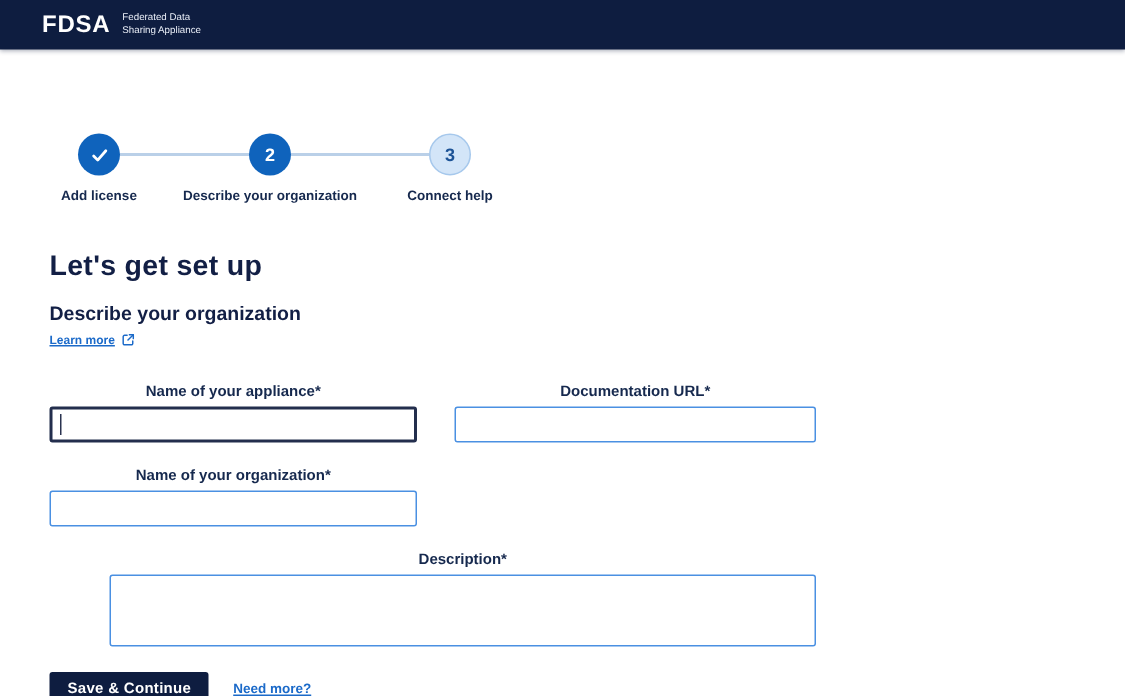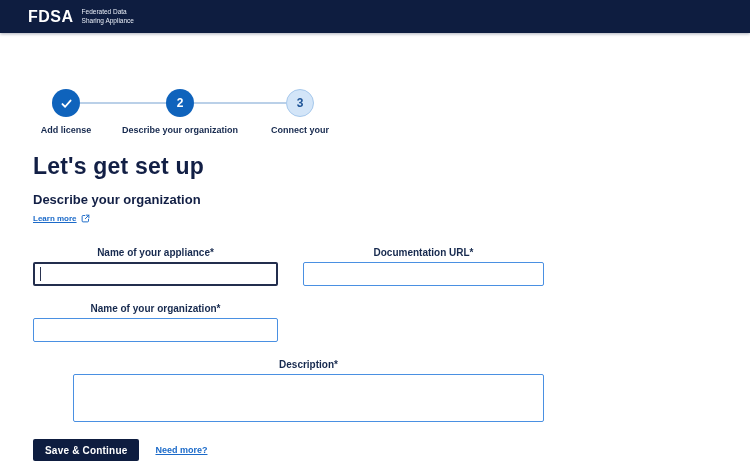--- a/index.html
+++ b/index.html
@@ -42,21 +42,21 @@
   .step-label {
     position:absolute; top:36px; transform:translateX(-50%);
     font-size:9px; font-weight:600; color:#16294e; white-space:nowrap;text-align:right;
   }
   .step-label.l1 { left:33px; }
   .step-label.l2 { left:147px; }
   .step-label.l3 { left:267px; }
   .check-icon svg { display:block; }
 
   
-  .page-title { margin-top:18px; font-size:23px; font-weight:800; color:#121f45; letter-spacing:.2px; }
+  .page-title { margin-top:32px; font-size:19px; font-weight:800; color:#121f45; letter-spacing:.2px; }
   .section-title { margin-top:12px; font-size:13px; font-weight:700; color:#121f45; }
   .learn-more {
     margin-top:4px; display:inline-flex; align-items:center; gap:4px;
     font-size:8px; font-weight:600; color:#1b6ac9; text-decoration:underline; cursor:pointer;text-align:right;
   }
   .learn-more svg { display:block; }
 
   
   .form-grid {
     margin-top:22px;
@@ -119,21 +119,21 @@
           <svg width="13" height="13" viewBox="0 0 24 24" fill="none" stroke="#ffffff" stroke-width="3.4" stroke-linecap="round" stroke-linejoin="round">
               <path d="M4.5 13l5 5 10-11.5"></path>
             </svg>
         </span>
       </div>
       <div class="step-circle active">2</div>
       <div class="step-circle next">3</div>
 
       <span class="step-label l1">Add license</span>
       <span class="step-label l2">Describe your organization</span>
-      <span class="step-label l3">Connect your</span>
+      <span class="step-label l3">Connect help</span>
     </div>
 
     
     <h1 class="page-title">Let's get set up</h1>
     <h2 class="section-title">Describe your organization</h2>
 
     <a class="learn-more">
       <span>Learn more</span>
       <span>
         <svg width="9" height="9" viewBox="0 0 24 24" fill="none" stroke="#1b6ac9" stroke-width="2.6" stroke-linecap="round" stroke-linejoin="round">

